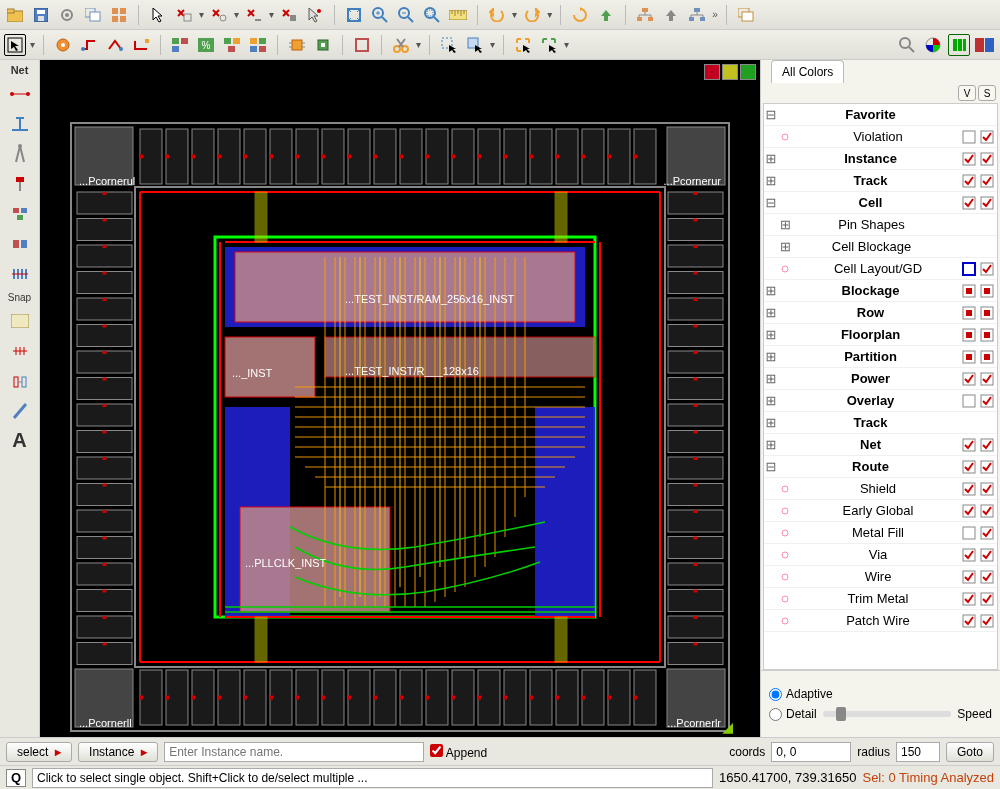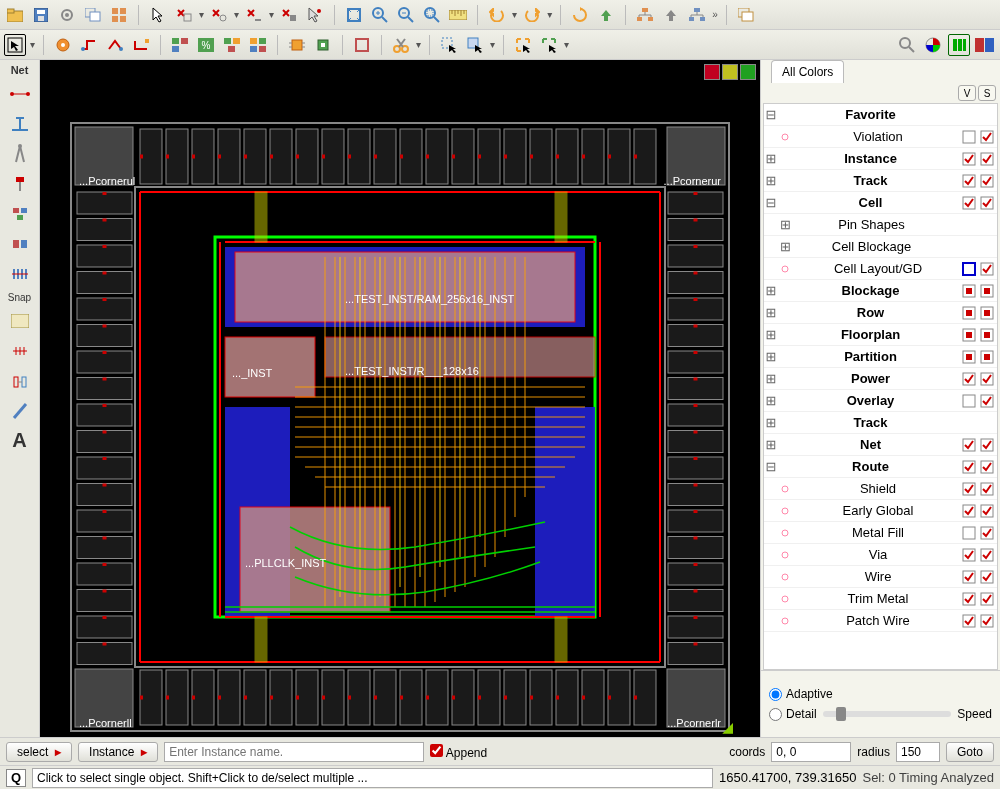--- a/index.html
+++ b/index.html
@@ -31,21 +31,21 @@
 .radio-area { padding: 16px 8px; border-top: 1px solid #ccc; }
 .radio-area label { display: flex; align-items: center; gap: 4px; margin-bottom: 6px; }
 .slider-row { display: flex; align-items: center; gap: 6px; }
 .slider { flex: 1; height: 6px; background: #ddd; border-radius: 3px; position: relative; }
 .slider .thumb { position: absolute; left: 10%; top: -4px; width: 10px; height: 14px; background: #888; border-radius: 2px; }
 .bottombar1 { display: flex; align-items: center; gap: 6px; padding: 3px 6px; background: #e8e8e0; border-top: 1px solid #ccc; height: 28px; justify-content: center; }
 .bottombar2 { display: flex; align-items: center; gap: 6px; padding: 3px 6px; background: #e8e8e0; border-top: 1px solid #ccc; height: 24px; font-size: 13px; }
 .btn3d { padding: 2px 10px; border: 1px solid #aaa; border-radius: 3px; background: linear-gradient(#fff,#e0e0d8); cursor: pointer; }
 .input { border: 1px solid #aaa; padding: 2px 4px; font-size: 12px; background: #fff; }
 .qbox { width: 20px; height: 18px; border: 1px solid #888; display: inline-flex; align-items: center; justify-content: center; font-weight: bold; background: #fff; }
-.selinfo { color: #404040; font-weight: 500; }
+.selinfo { color: #c2410c; font-weight: 500; }
 .arrow-red { color: #c00; font-weight: bold; }
 .chip-label { position: absolute; color: #fff; font-size: 11px; font-family: sans-serif; white-space: nowrap; }
 .canvas-icons { position: absolute; top: 4px; right: 4px; display: flex; gap: 2px; }
 .canvas-icons .ci { width: 16px; height: 16px; border: 1px solid #888; cursor: pointer; }
 </style>
 </head>
 <body>
 
 <div class="toolbar">
   <span class="icon">

